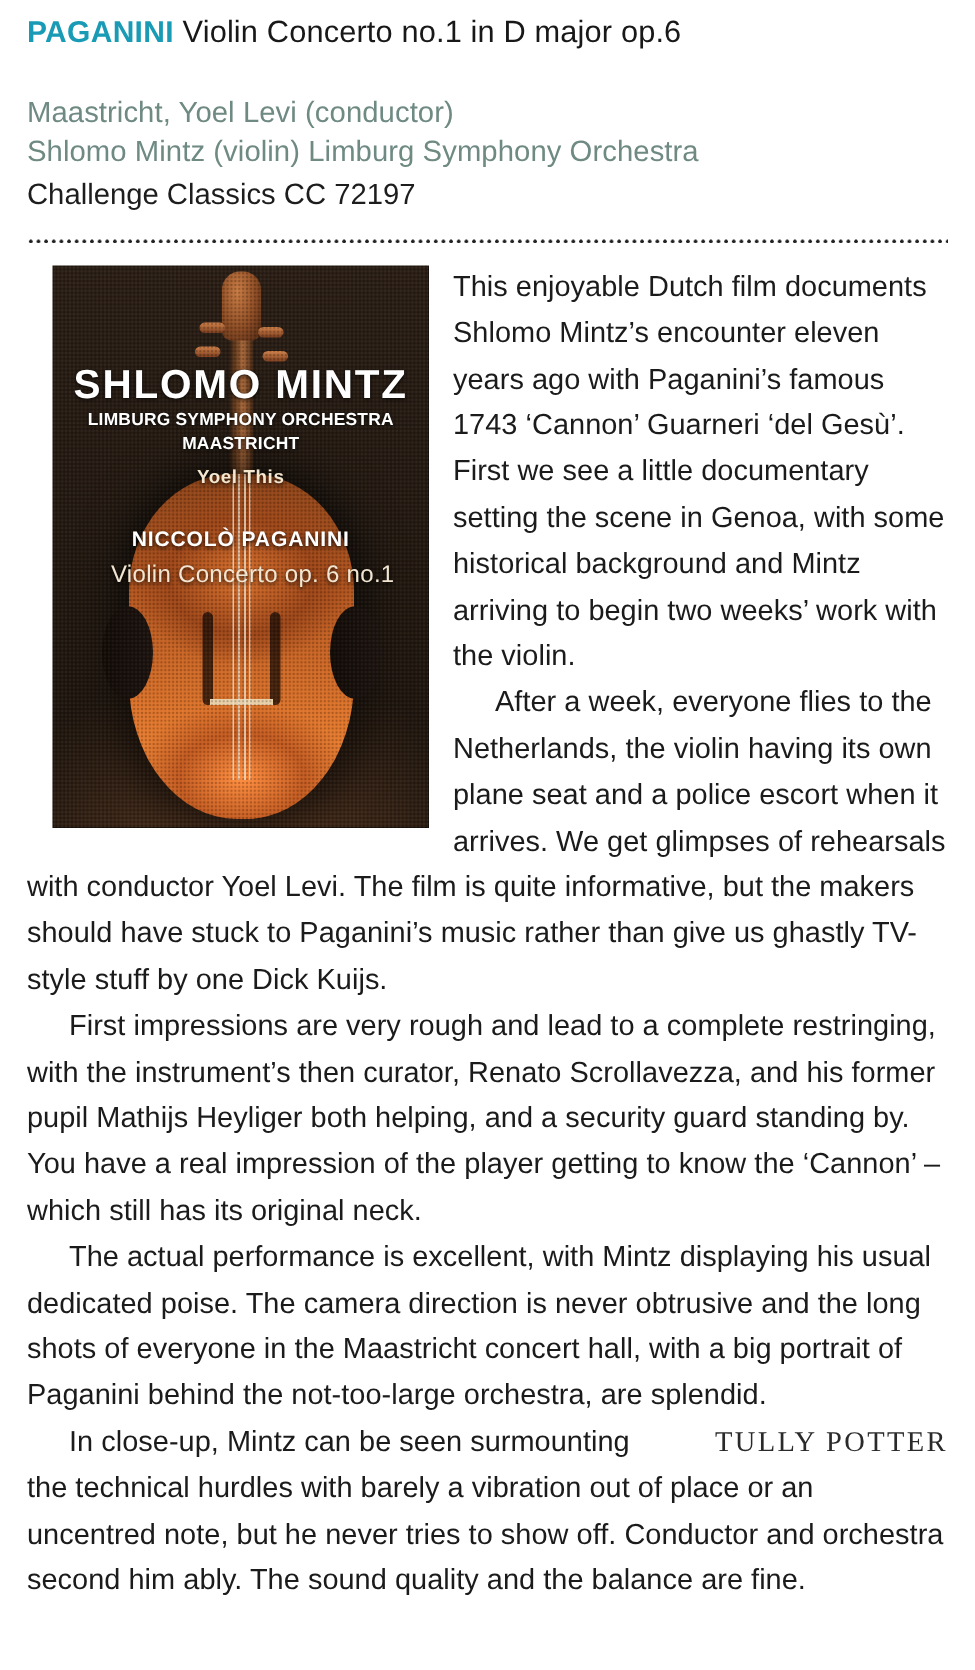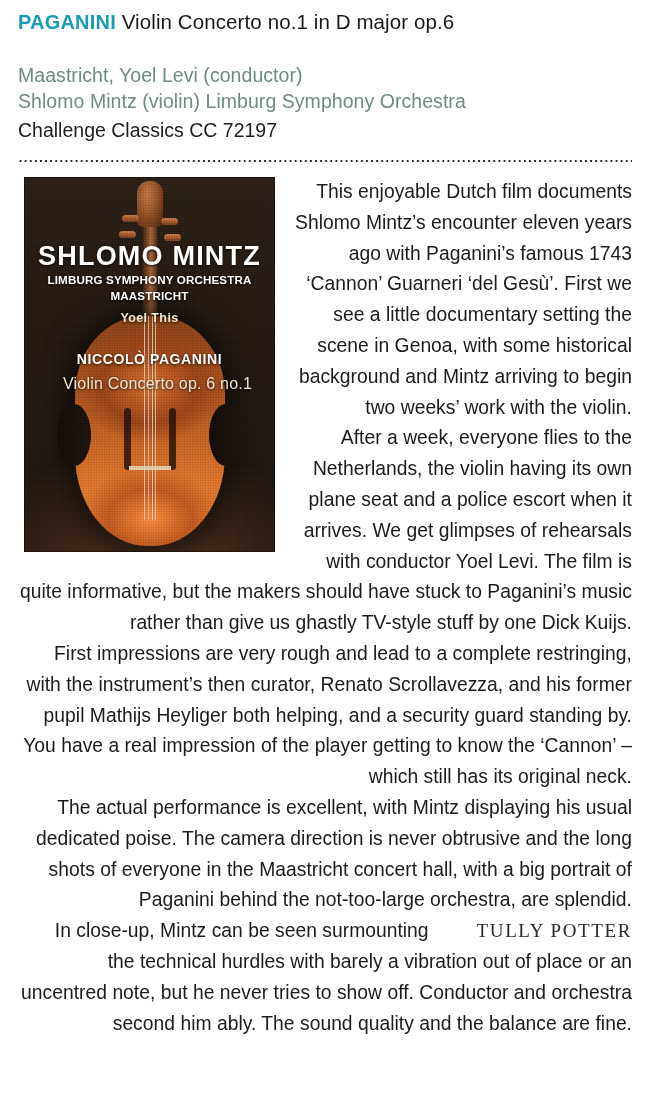--- a/index.html
+++ b/index.html
@@ -74,21 +74,21 @@
   
   .body-area {
     position: relative;
     padding-top: 15px;
   }
 
   .cover {
     float: left;
     width: 251px;
     height: 375px;
-    margin: 0 16px 6px 6px;
+    margin: 0 16px 6px 17px;
     position: relative;
     overflow: hidden;
     background:
       radial-gradient(ellipse 120% 70% at 50% 112%, #5e3a22 0%, rgba(94,58,34,0) 60%),
       linear-gradient(180deg, #2b1f16 0%, #241a12 45%, #1d150e 100%);
     box-shadow: 0 0 0 0.5px #0b0805 inset;
   }
 
   
   .cover .grain {
@@ -263,21 +263,21 @@
     font-weight: 700;
     letter-spacing: 0.4px;
     line-height: 14px;
   }
 
   
   .prose {
     font-size: 19.3px;
     line-height: 30.8px;
     color: #1b1b1b;
-    text-align: right;
+    text-align: left;
     letter-spacing: 0.02px;
   }
   .prose p {
     margin: 0;
   }
   .prose p.indent {
     text-indent: 28px;
   }
 
   .signature {

